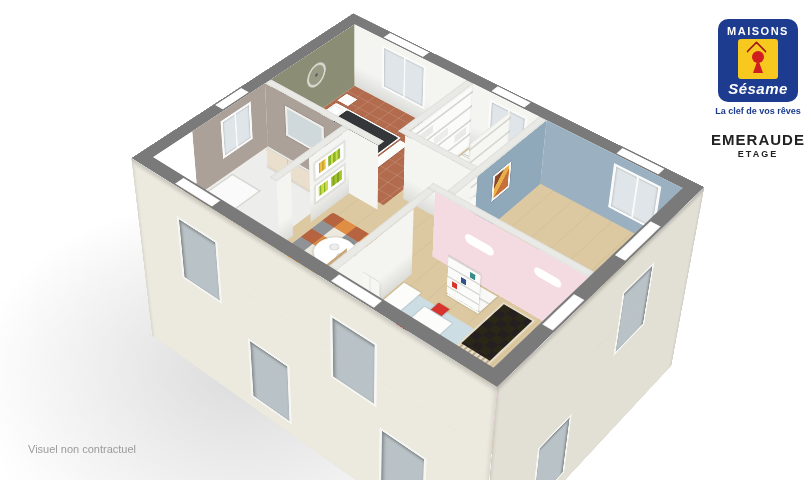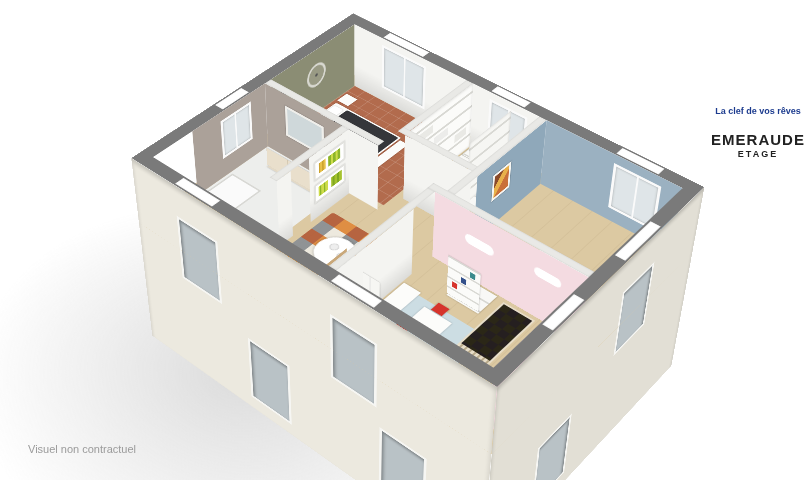--- a/index.html
+++ b/index.html
@@ -246,18 +246,27 @@
         <div class="band-in" style="left:170px;top:15px;width:9px;height:112px;"></div>
         <div class="band-in" style="left:170px;top:118px;width:102px;height:9px;"></div>
         <div class="band-in" style="left:263px;top:15px;width:9px;height:150px;"></div>
         <div class="band-in" style="left:246px;top:165px;width:184px;height:9px;"></div>
         <div class="band-in" style="left:246px;top:174px;width:9px;height:141px;"></div>
       </div>
 
     </div>
   </div>
 
+  <div class="logo-box">
+    <div class="logo-maisons">MAISONS</div>
+    <div class="logo-yellow">
+      <div class="roof"></div>
+      <div class="keyhole-head"></div>
+      <div class="keyhole-stem"></div>
+    </div>
+    <div class="logo-sesame">Sésame</div>
+  </div>
   <div class="logo-tagline">La clef de vos rêves</div>
   <div class="model-name">EMERAUDE</div>
   <div class="floor-label">ETAGE</div>
 
   <div class="disclaimer">Visuel non contractuel</div>
 </div>
 
 </body></html>

